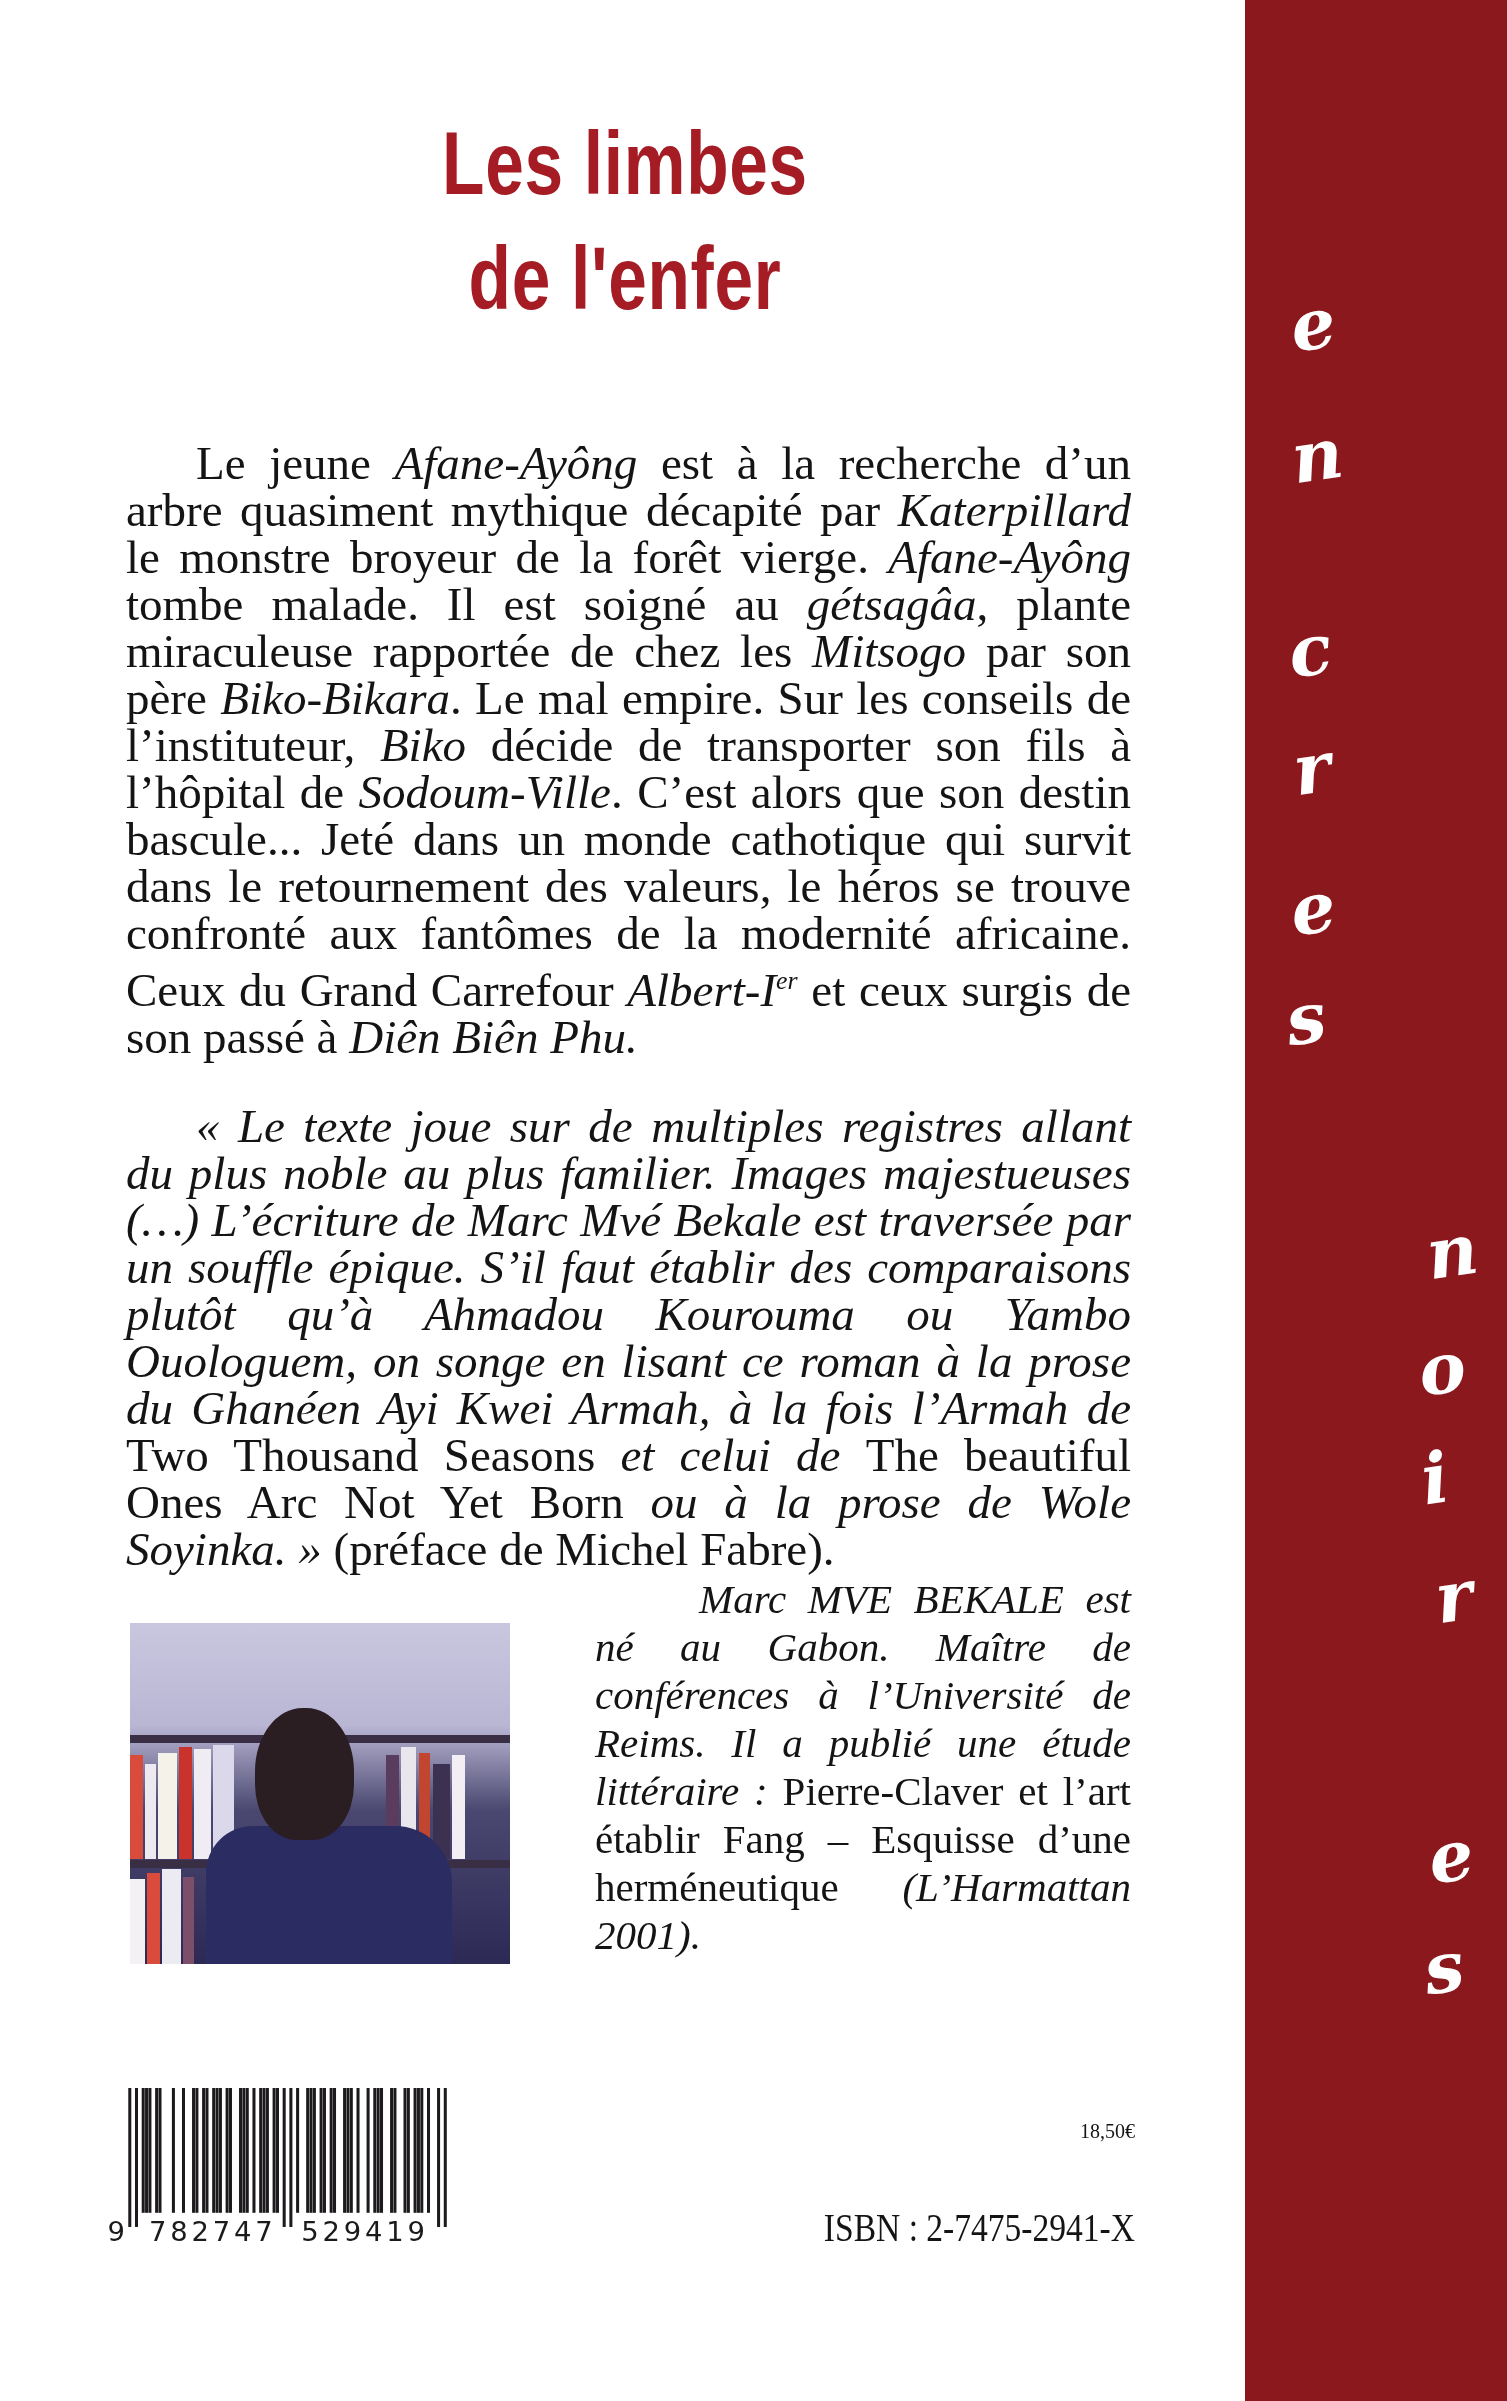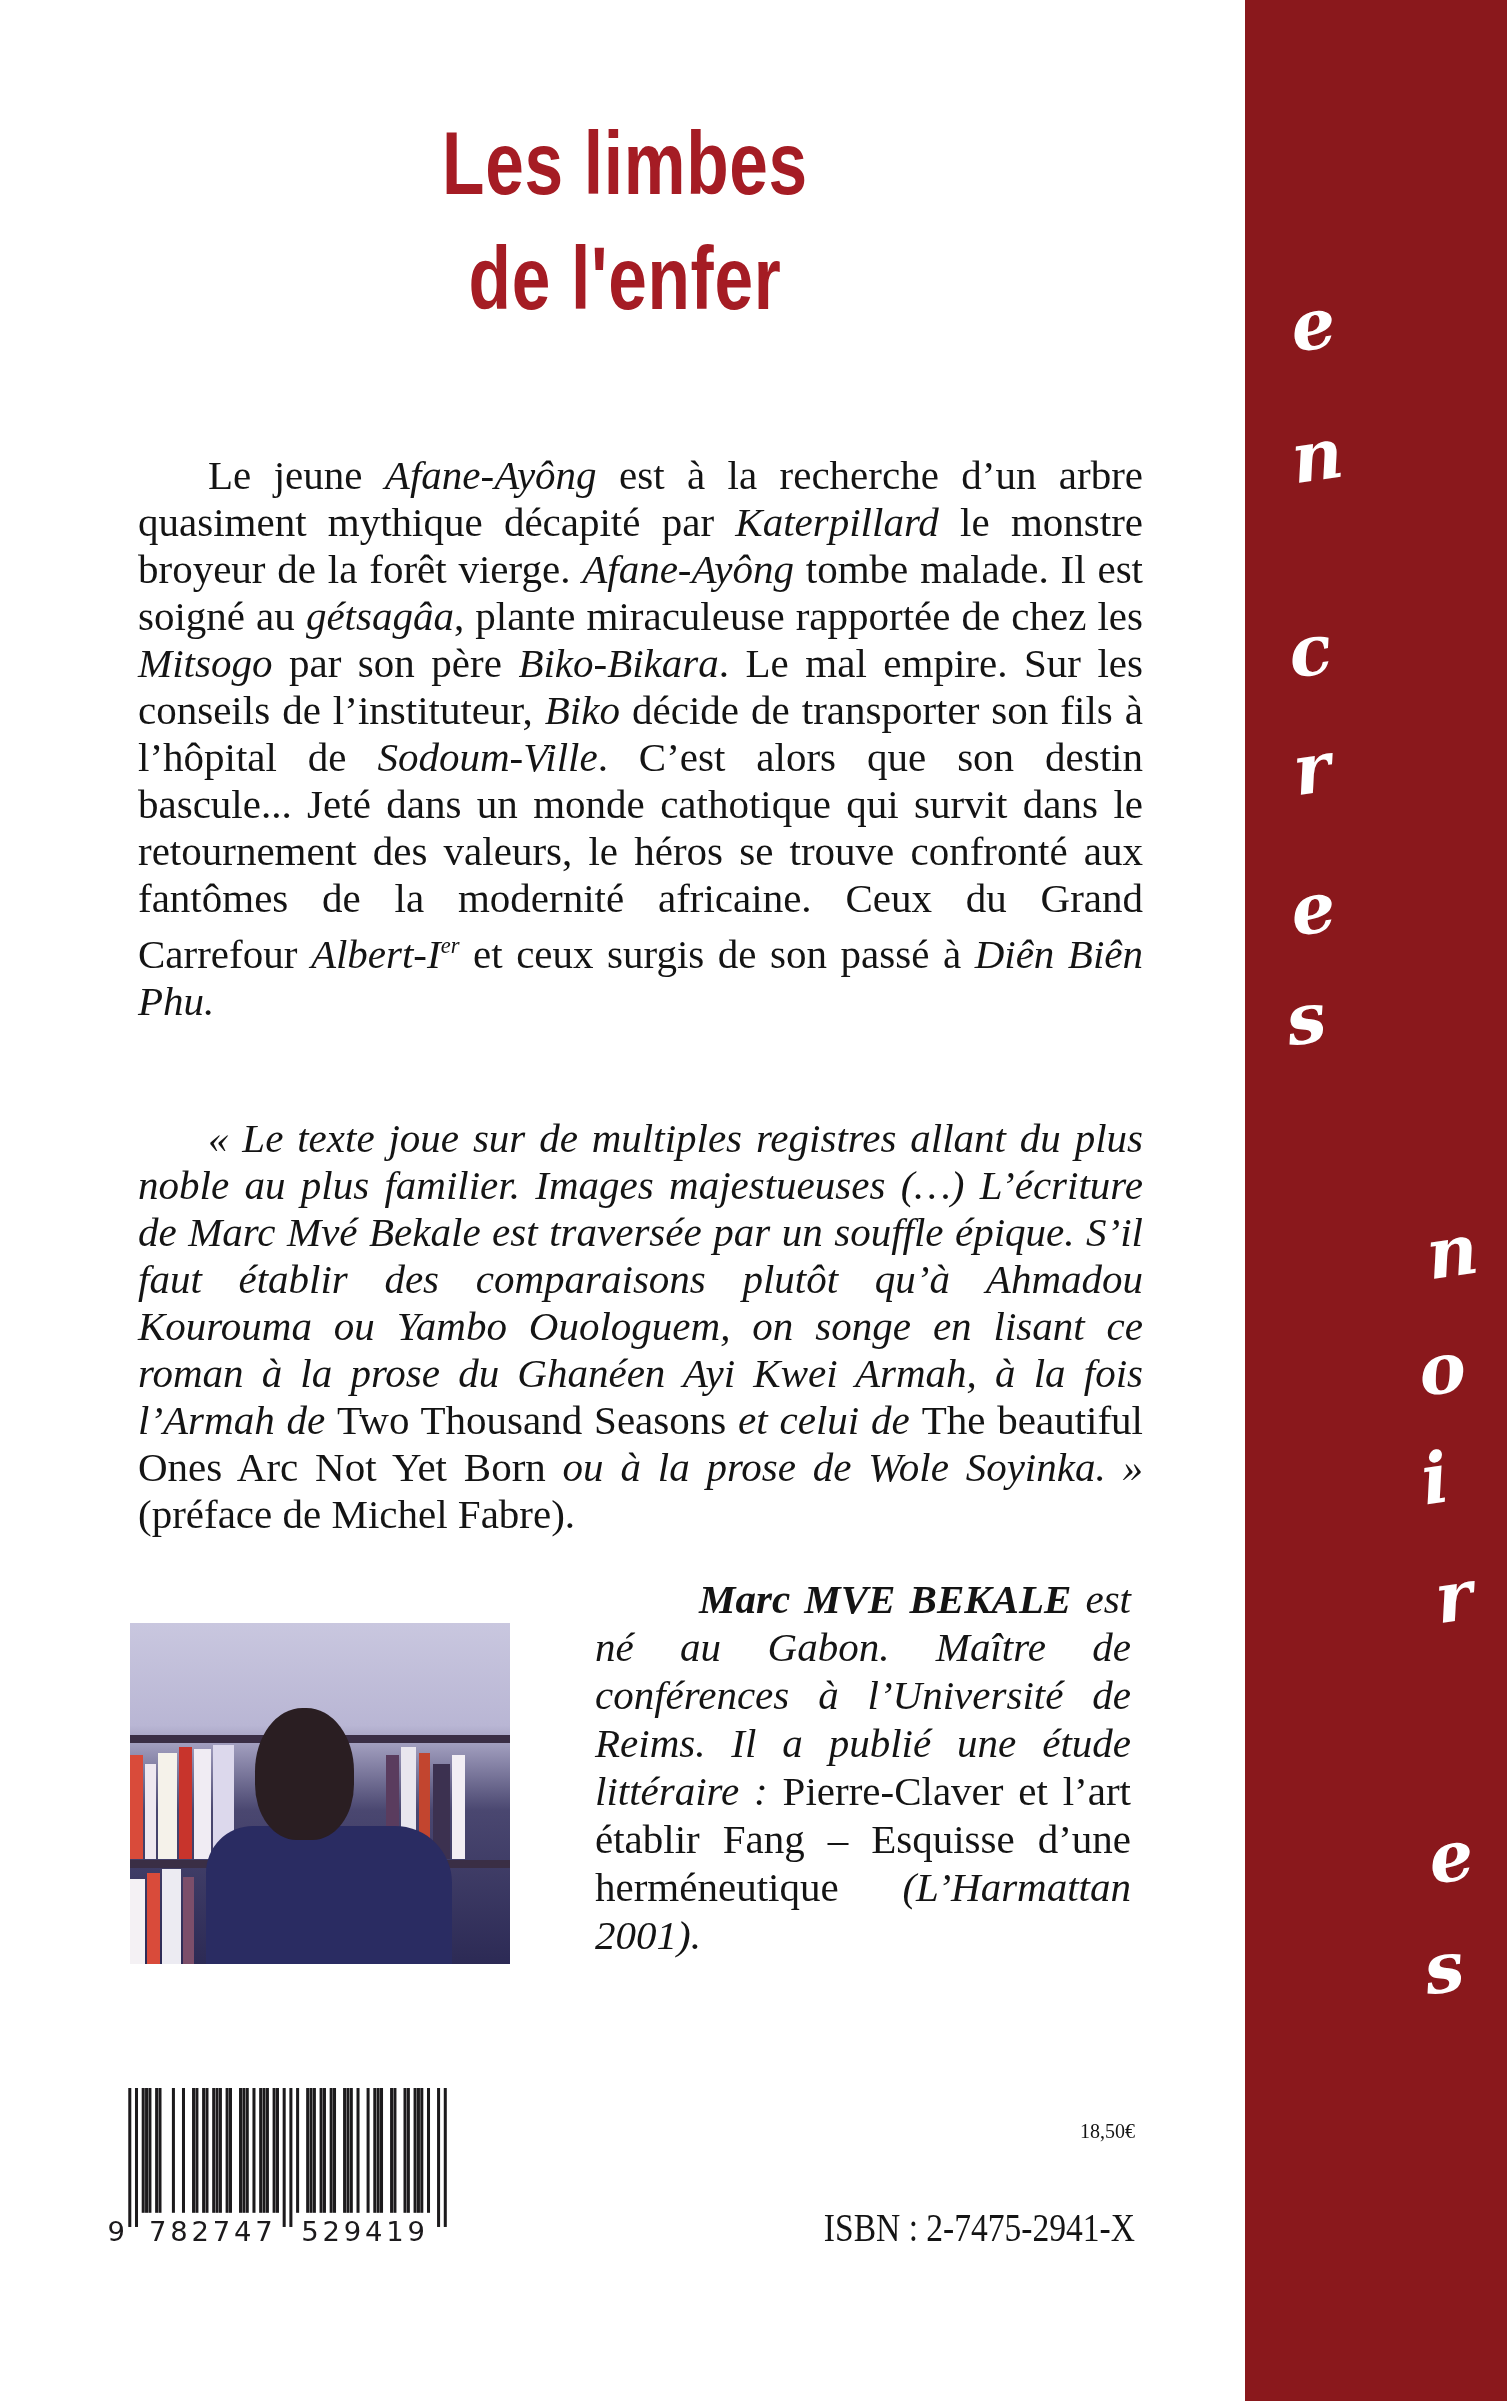--- a/index.html
+++ b/index.html
@@ -21,22 +21,22 @@
   .title {
     position: absolute; left: 360px; top: 106px; width: 530px;
     text-align: center; color: #a51c24;
     font-family: "Liberation Sans Narrow", "Liberation Sans", sans-serif;
     font-weight: bold; font-size: 89px; line-height: 115px;
     transform: scaleX(0.78); transform-origin: center top;
     letter-spacing: 0.9px;
   }
   .para {
     position: absolute; left: 126px; width: 1005px;
-    font-size: 41px; line-height: 47px; text-align: justify;
-    text-indent: 70px; margin: 12px;
+    font-size: 47px; line-height: 47px; text-align: justify;
+    text-indent: 70px; margin: 0;
   }
   .para i, .quote { font-style: italic; }
   .quote .up { font-style: normal; }
   .p1 { top: 440px; }
   .p2 { top: 1103px; }
   .photo {
     position: absolute; left: 130px; top: 1623px; width: 380px; height: 341px;
     overflow: hidden;
     background: linear-gradient(180deg, #c9c7df 0%, #b9b6d4 30%, #4a4770 55%, #2c2a55 100%);
   }
@@ -47,21 +47,21 @@
     border-radius: 48% 48% 42% 42%; background: #2a1e22;
   }
   .person-body {
     position: absolute; left: 76px; top: 203px; width: 246px; height: 189px;
     background: #2a2c62; border-radius: 47px 57px 0 0;
   }
   .author {
     position: absolute; left: 595px; top: 1575px; width: 536px;
     font-size: 41px; line-height: 48px; text-align: justify; margin: 0;
   }
-  .author .name { font-weight: bold; font-style: italic; }
+  .author .name { font-weight: normal; font-style: italic; }
   .author i { }
   .author .first { text-indent: 104px; display: block; }
   .barcode {
     position: absolute; left: 128px; top: 2088px; width: 322px; height: 153px;
   }
   .barcode svg { display: block; }
   .price {
     position: absolute; left: 1003px; top: 2120px; width: 132px; text-align: right;
     font-size: 20px; font-family: "Liberation Serif", serif;
   }

